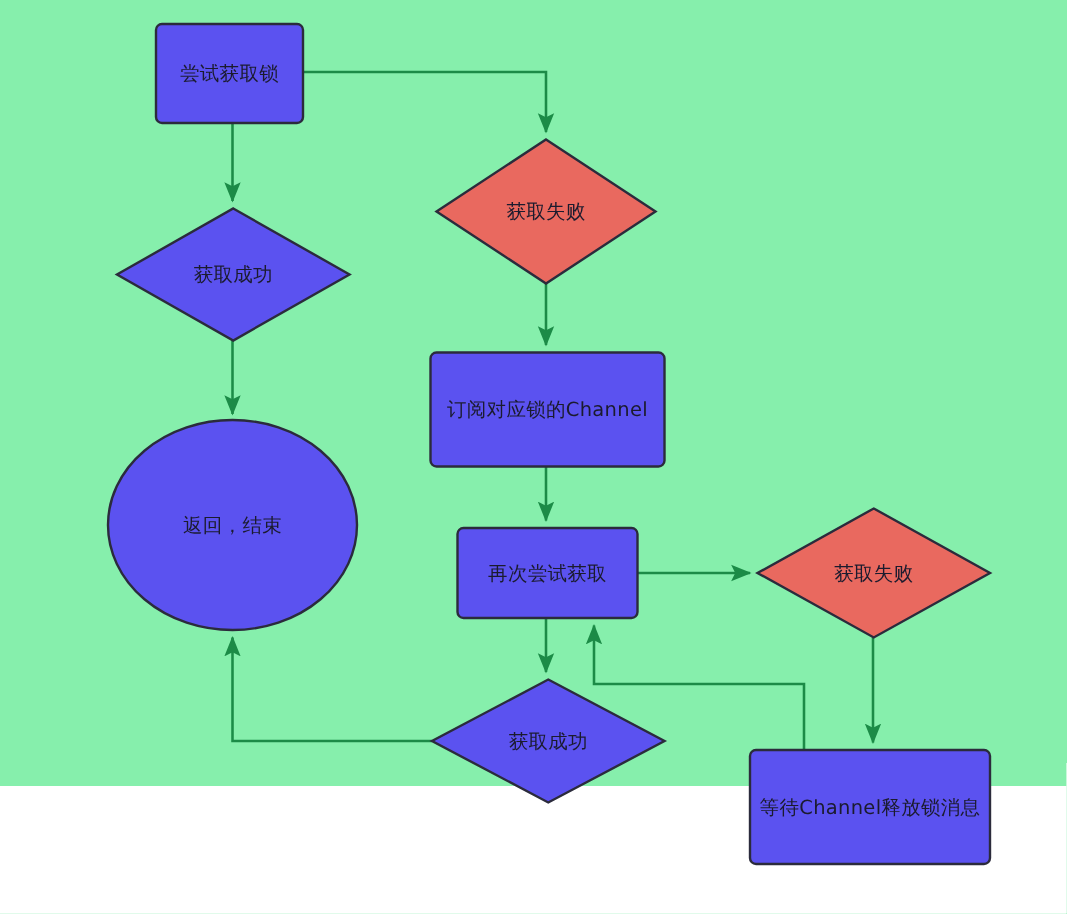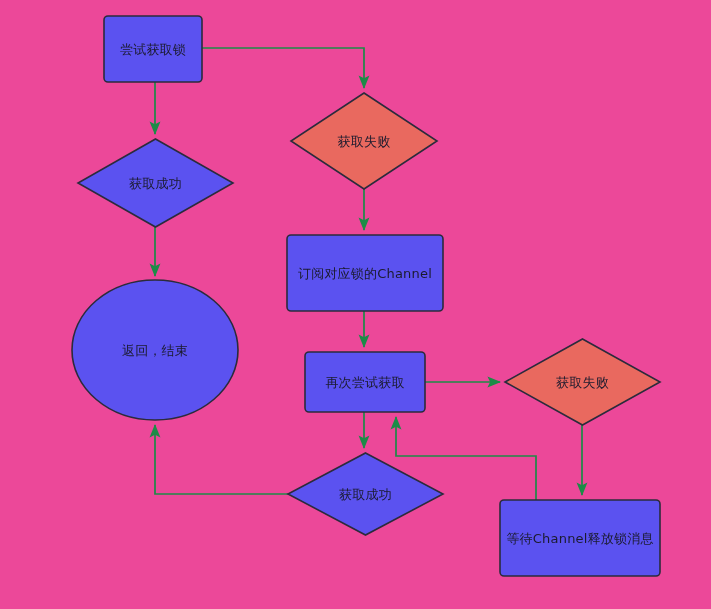--- a/index.html
+++ b/index.html
@@ -10,22 +10,22 @@
   }
   body {
     width: 711px;
     height: 609px;
     overflow: hidden;
     font-family: "DejaVu Sans", "Liberation Sans", sans-serif;
   }
   #diagram-root {
     position: relative;
     width: 711px;
-    height: 609px;
-    background: #ec4899;
+    height: 524px;
+    background: #86efac;
   }
   svg.flowchart {
     display: block;
     width: 711px;
     height: 609px;
   }
   .node-shape {
     stroke: #2b2b3c;
     stroke-width: 1.6;
   }

